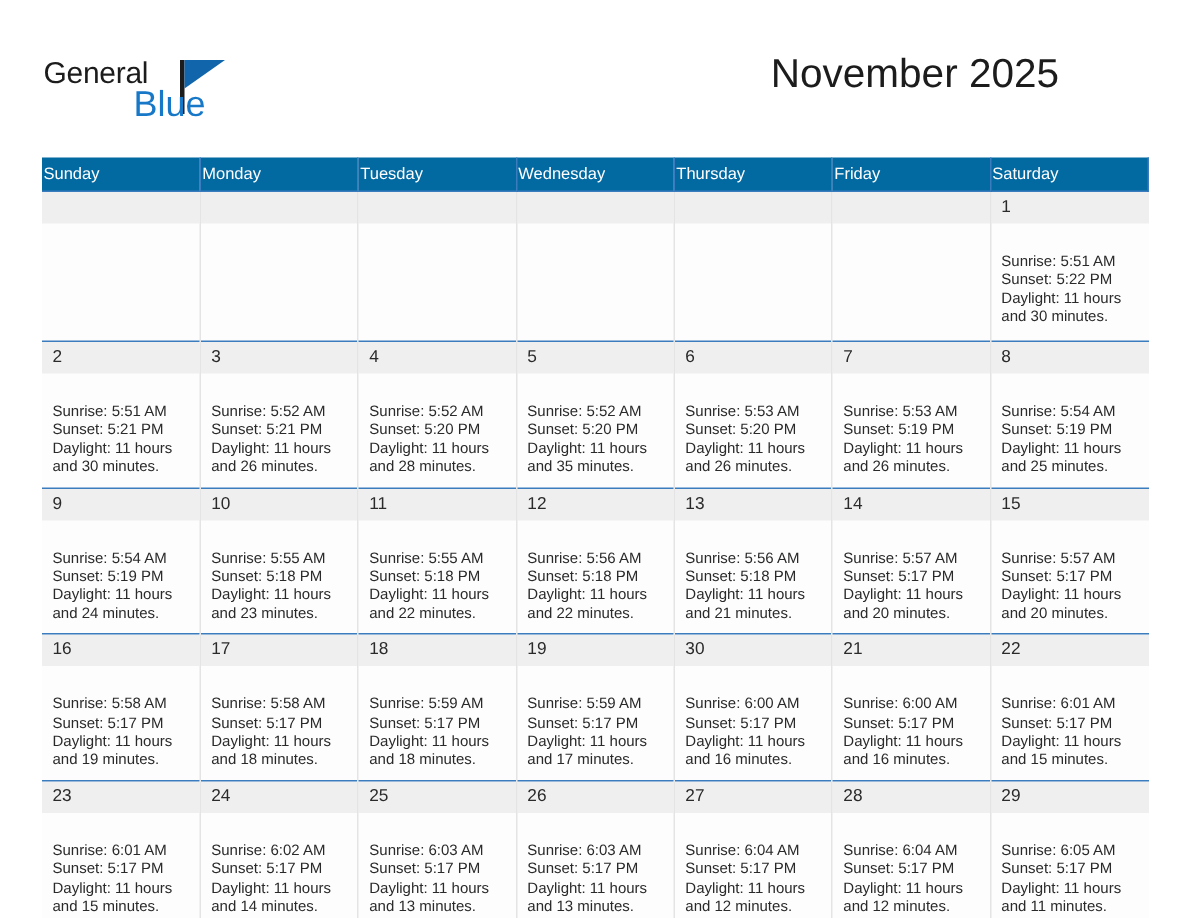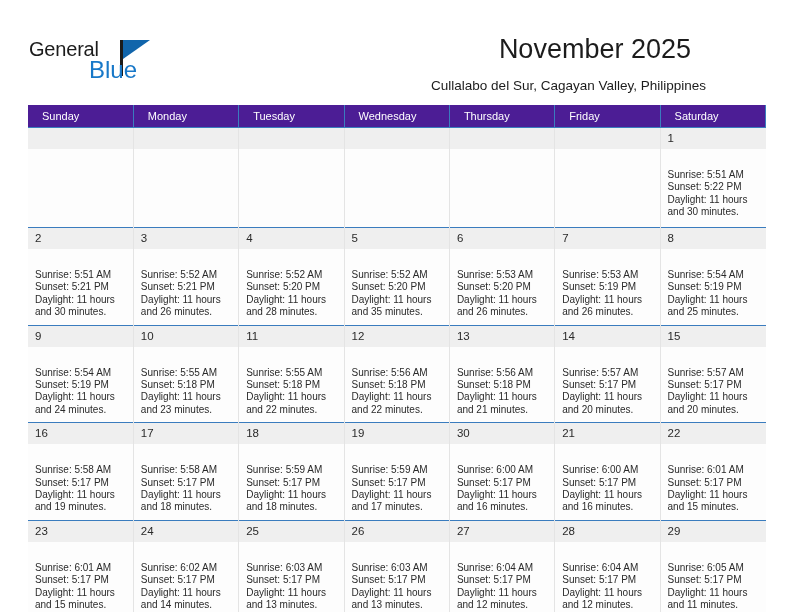--- a/index.html
+++ b/index.html
@@ -68,21 +68,21 @@
     position: absolute;
     left: 60px;
     top: 21px;
     font-size: 24px;
     color: #1878c8;
     line-height: 22px;
   }
 
   .title {
     position: absolute;
-    right: 51px;
+    right: 36px;
     top: 34px;
     font-size: 27px;
     color: #1c1c1c;
     text-align: right;
     white-space: nowrap;
   }
   .subtitle {
     position: absolute;
     right: 36px;
     top: 78px;
@@ -96,26 +96,26 @@
   .calendar {
     position: absolute;
     left: 28px;
     top: 105px;
     width: 738px;
     border-collapse: collapse;
     table-layout: fixed;
   }
 
   .calendar th {
-    background: #4c1d95;
+    background: #0369a1;
     color: #ffffff;
     font-size: 11px;
     font-weight: normal;
     text-align: left;
-    padding: 5px 0 5px 14px;
+    padding: 5px 0 5px 1px;
     height: 11px;
     border-right: 1px solid #3a7cbe;
   }
 
   .calendar td {
     vertical-align: top;
     padding: 0;
     width: 105.4px;
     border-left: 1px solid #e4e4e4;
     border-top: 1px solid #3a7cbe;
@@ -156,21 +156,20 @@
   <div class="header">
 
     <div class="logo">
       <span class="logo-general">General</span>
       <span class="logo-bar"></span>
       <span class="logo-flag"></span>
       <span class="logo-blue">Blue</span>
     </div>
 
     <div class="title">November 2025</div>
-    <div class="subtitle">Cullalabo del Sur, Cagayan Valley, Philippines</div>
   </div>
 
   <table class="calendar">
     <thead>
       <tr>
         <th>Sunday</th>
         <th>Monday</th>
         <th>Tuesday</th>
         <th>Wednesday</th>
         <th>Thursday</th>

